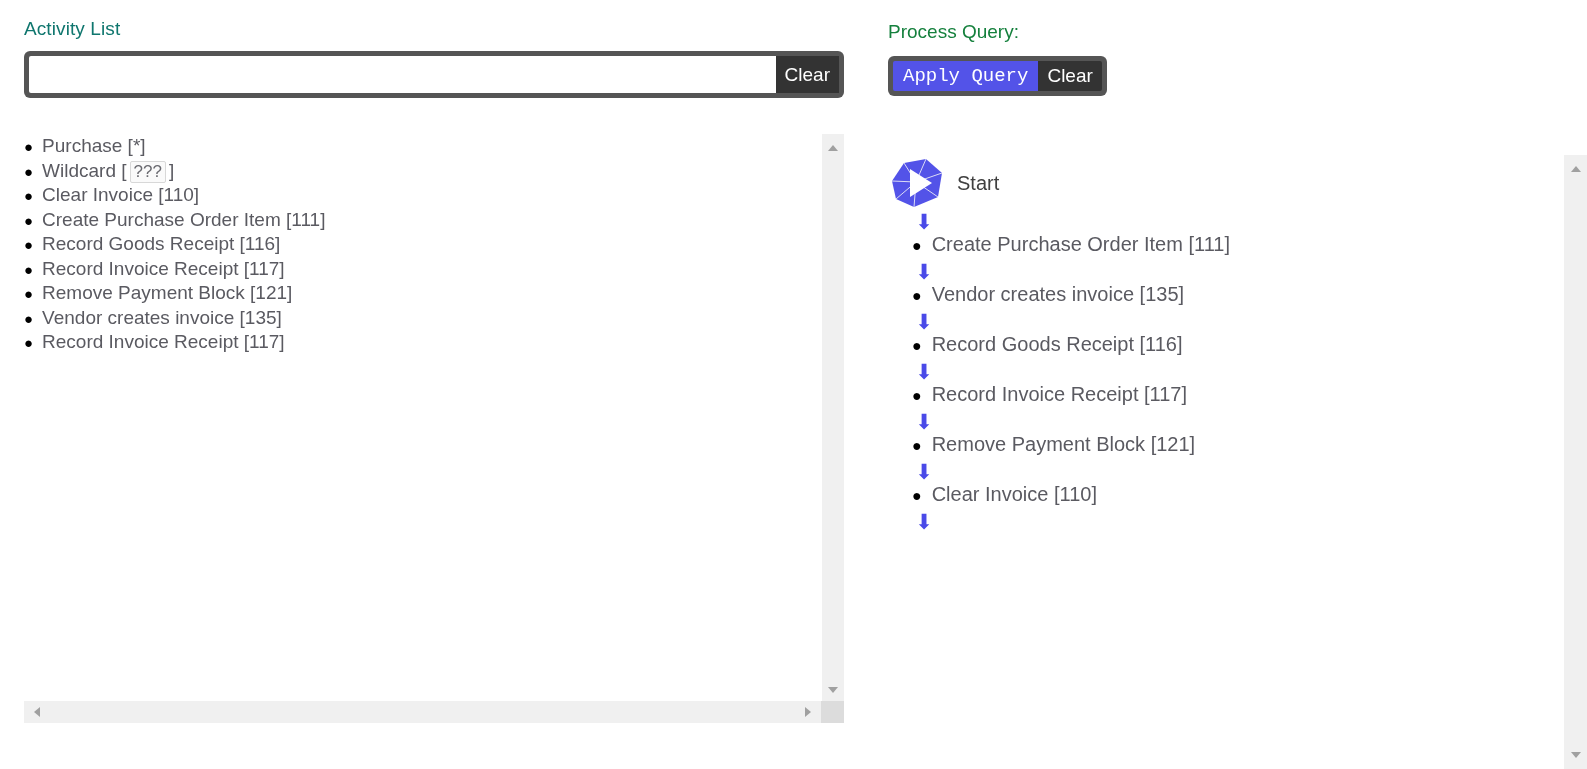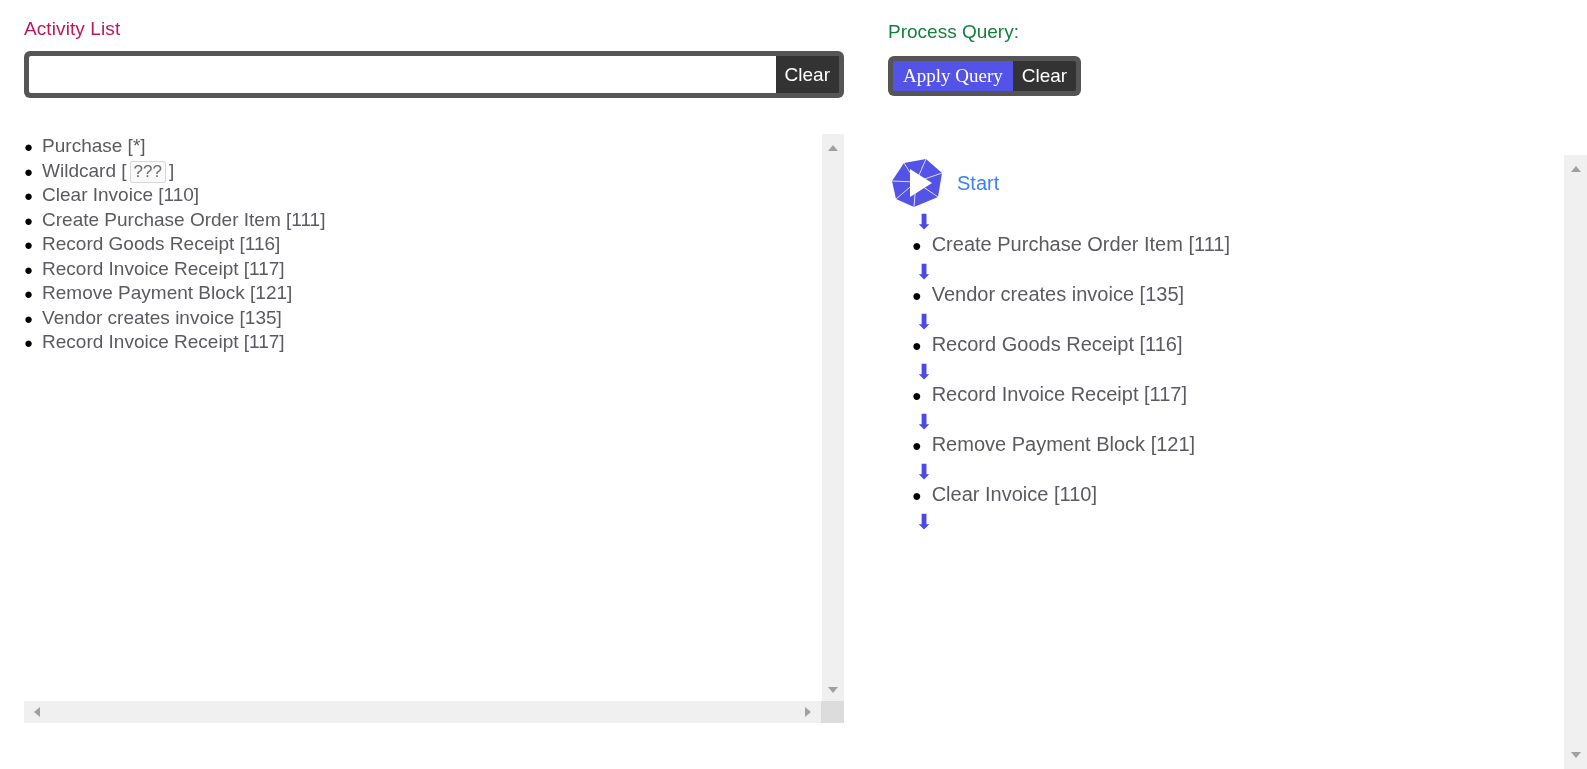--- a/index.html
+++ b/index.html
@@ -21,21 +21,21 @@
   
   #left-panel {
     position: absolute;
     left: 24px;
     top: 18px;
     width: 820px;
   }
 
   .panel-label {
     font-size: 19px;
-    color: #be185d;
+    color: #0f766e;
     letter-spacing: .1px;
     margin-bottom: 11px;
     line-height: 22px;
   }
 
   .search-wrap {
     box-sizing: border-box;
     width: 820px;
     height: 47px;
     background: #555555;
@@ -191,21 +191,21 @@
     background: #555555;
     border-radius: 6px;
     padding: 5px;
     gap: 0px;
   }
   .btn-apply {
     background: #5353e8;
     color: #ffffff;
     border: 0;
     font-size: 19px;
-    font-family: Liberation Serif, serif;
+    font-family: Liberation Mono, monospace;
     padding: 4px 10px;
     cursor: pointer;
     border-radius: 2px 0 0 2px;
   }
   .btn-clear2 {
     background: #333333;
     color: #ffffff;
     border: 0;
     font-size: 19px;
     font-family: "Liberation Sans", sans-serif;
@@ -239,21 +239,21 @@
     background: #f0f0f0;
   }
 
   .g-terminal {
     display: flex;
     align-items: center;
     height: 56px;
   }
   .g-terminal .glabel {
     font-size: 20px;
-    color: #3b82f6;
+    color: #404040;
     margin-left: 11px;
   }
   .g-node {
     display: flex;
     align-items: baseline;
     height: 28px;
     margin-left: 24px;
   }
   .g-node .nlabel {
     font-size: 20px;

